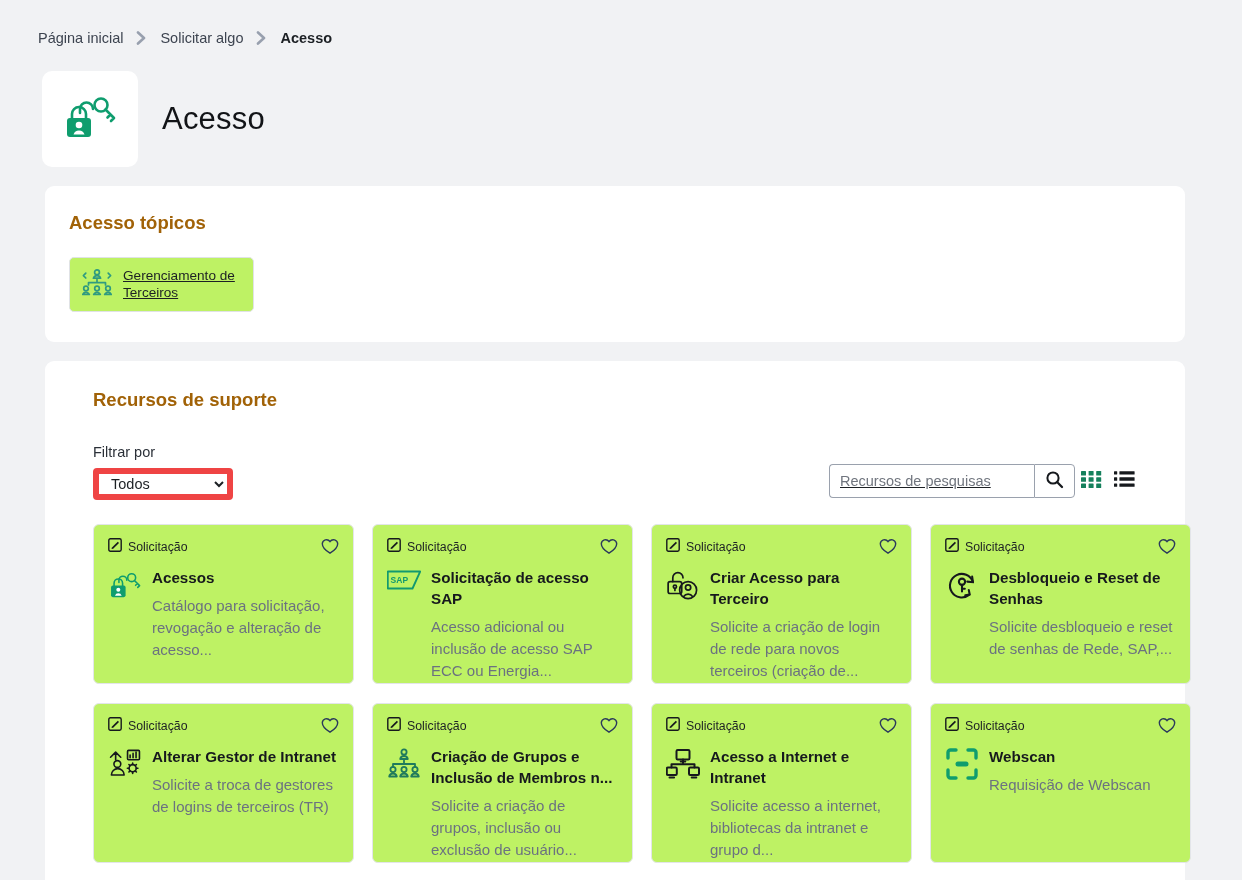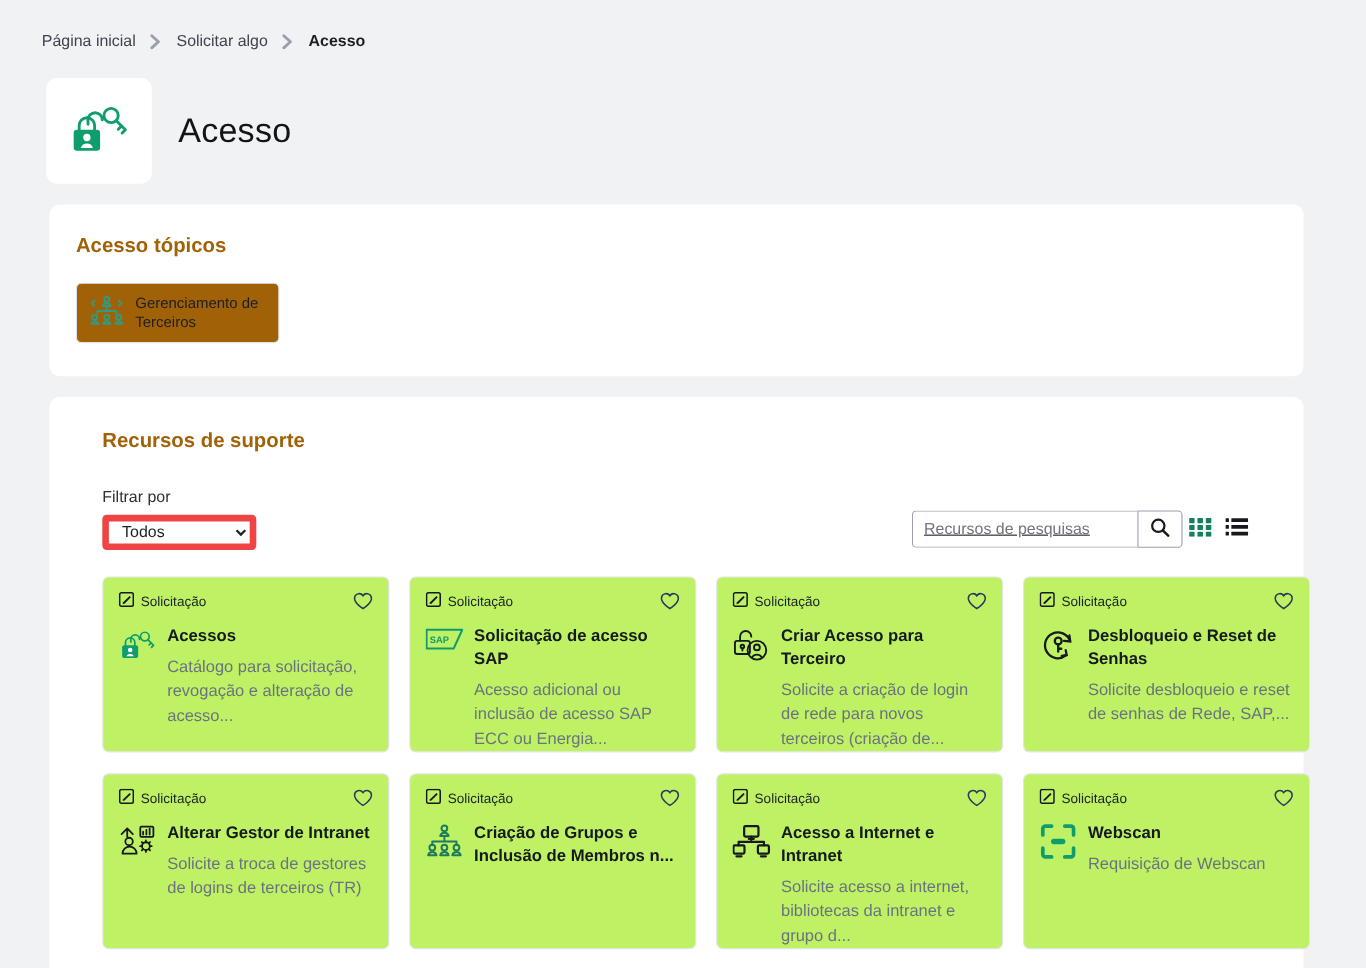--- a/index.html
+++ b/index.html
@@ -51,22 +51,23 @@
   .panel-topics .panel-title { margin-left: 0; }
 
   
   .topics-row { margin-top: 23px; display: flex; gap: 16px; }
   .topic-chip {
     display: flex; align-items: center; gap: 11px;
     width: 185px; min-height: 50px;
     padding: 9px 12px;
     border: 1px solid #e0e2e6;
     border-radius: 5px;
-    background: #a16207;
+    background: #bef264;
     cursor: pointer;
+    text-decoration: underline;
   }
   .topic-chip .tlabel { font-size: 13.6px; line-height: 1.28; color: #1c2024; }
 
   
   .rs-head { padding-left: 24px; }
   .toolbar {
     display: flex; align-items: flex-end; justify-content: space-between;
     margin-top: 33px; padding-left: 24px; padding-right: 26px;
   }
   .filter-block { display: flex; flex-direction: column; gap: 8px; }
@@ -491,20 +492,21 @@
                 <path d="M2.2 28.5 a3.9 3.9 0 0 1 7.6 0 z"></path>
               <circle cx="17" cy="21.5" r="2.6"></circle>
                 <path d="M13.2 28.5 a3.9 3.9 0 0 1 7.6 0 z"></path>
               <circle cx="28" cy="21.5" r="2.6"></circle>
                 <path d="M24.2 28.5 a3.9 3.9 0 0 1 7.6 0 z"></path>
             </g>
           </svg>
         </span>
         <div class="card-text">
           <div class="card-title wrap">Criação de Grupos e Inclusão de Membros n...</div>
+          <div class="card-desc">Solicite a criação de grupos, inclusão ou exclusão de usuário...</div>
         </div>
       </div>
     </div>
 
     <div class="svc-card">
       <div class="card-top">
         <div class="badge">
           <span>
             <svg width="14" height="14" viewBox="0 0 14 14">
                 <rect x="0.8" y="0.8" width="12.4" height="12.4" rx="1.6" fill="none" stroke="#16191d" stroke-width="1.4"></rect>

